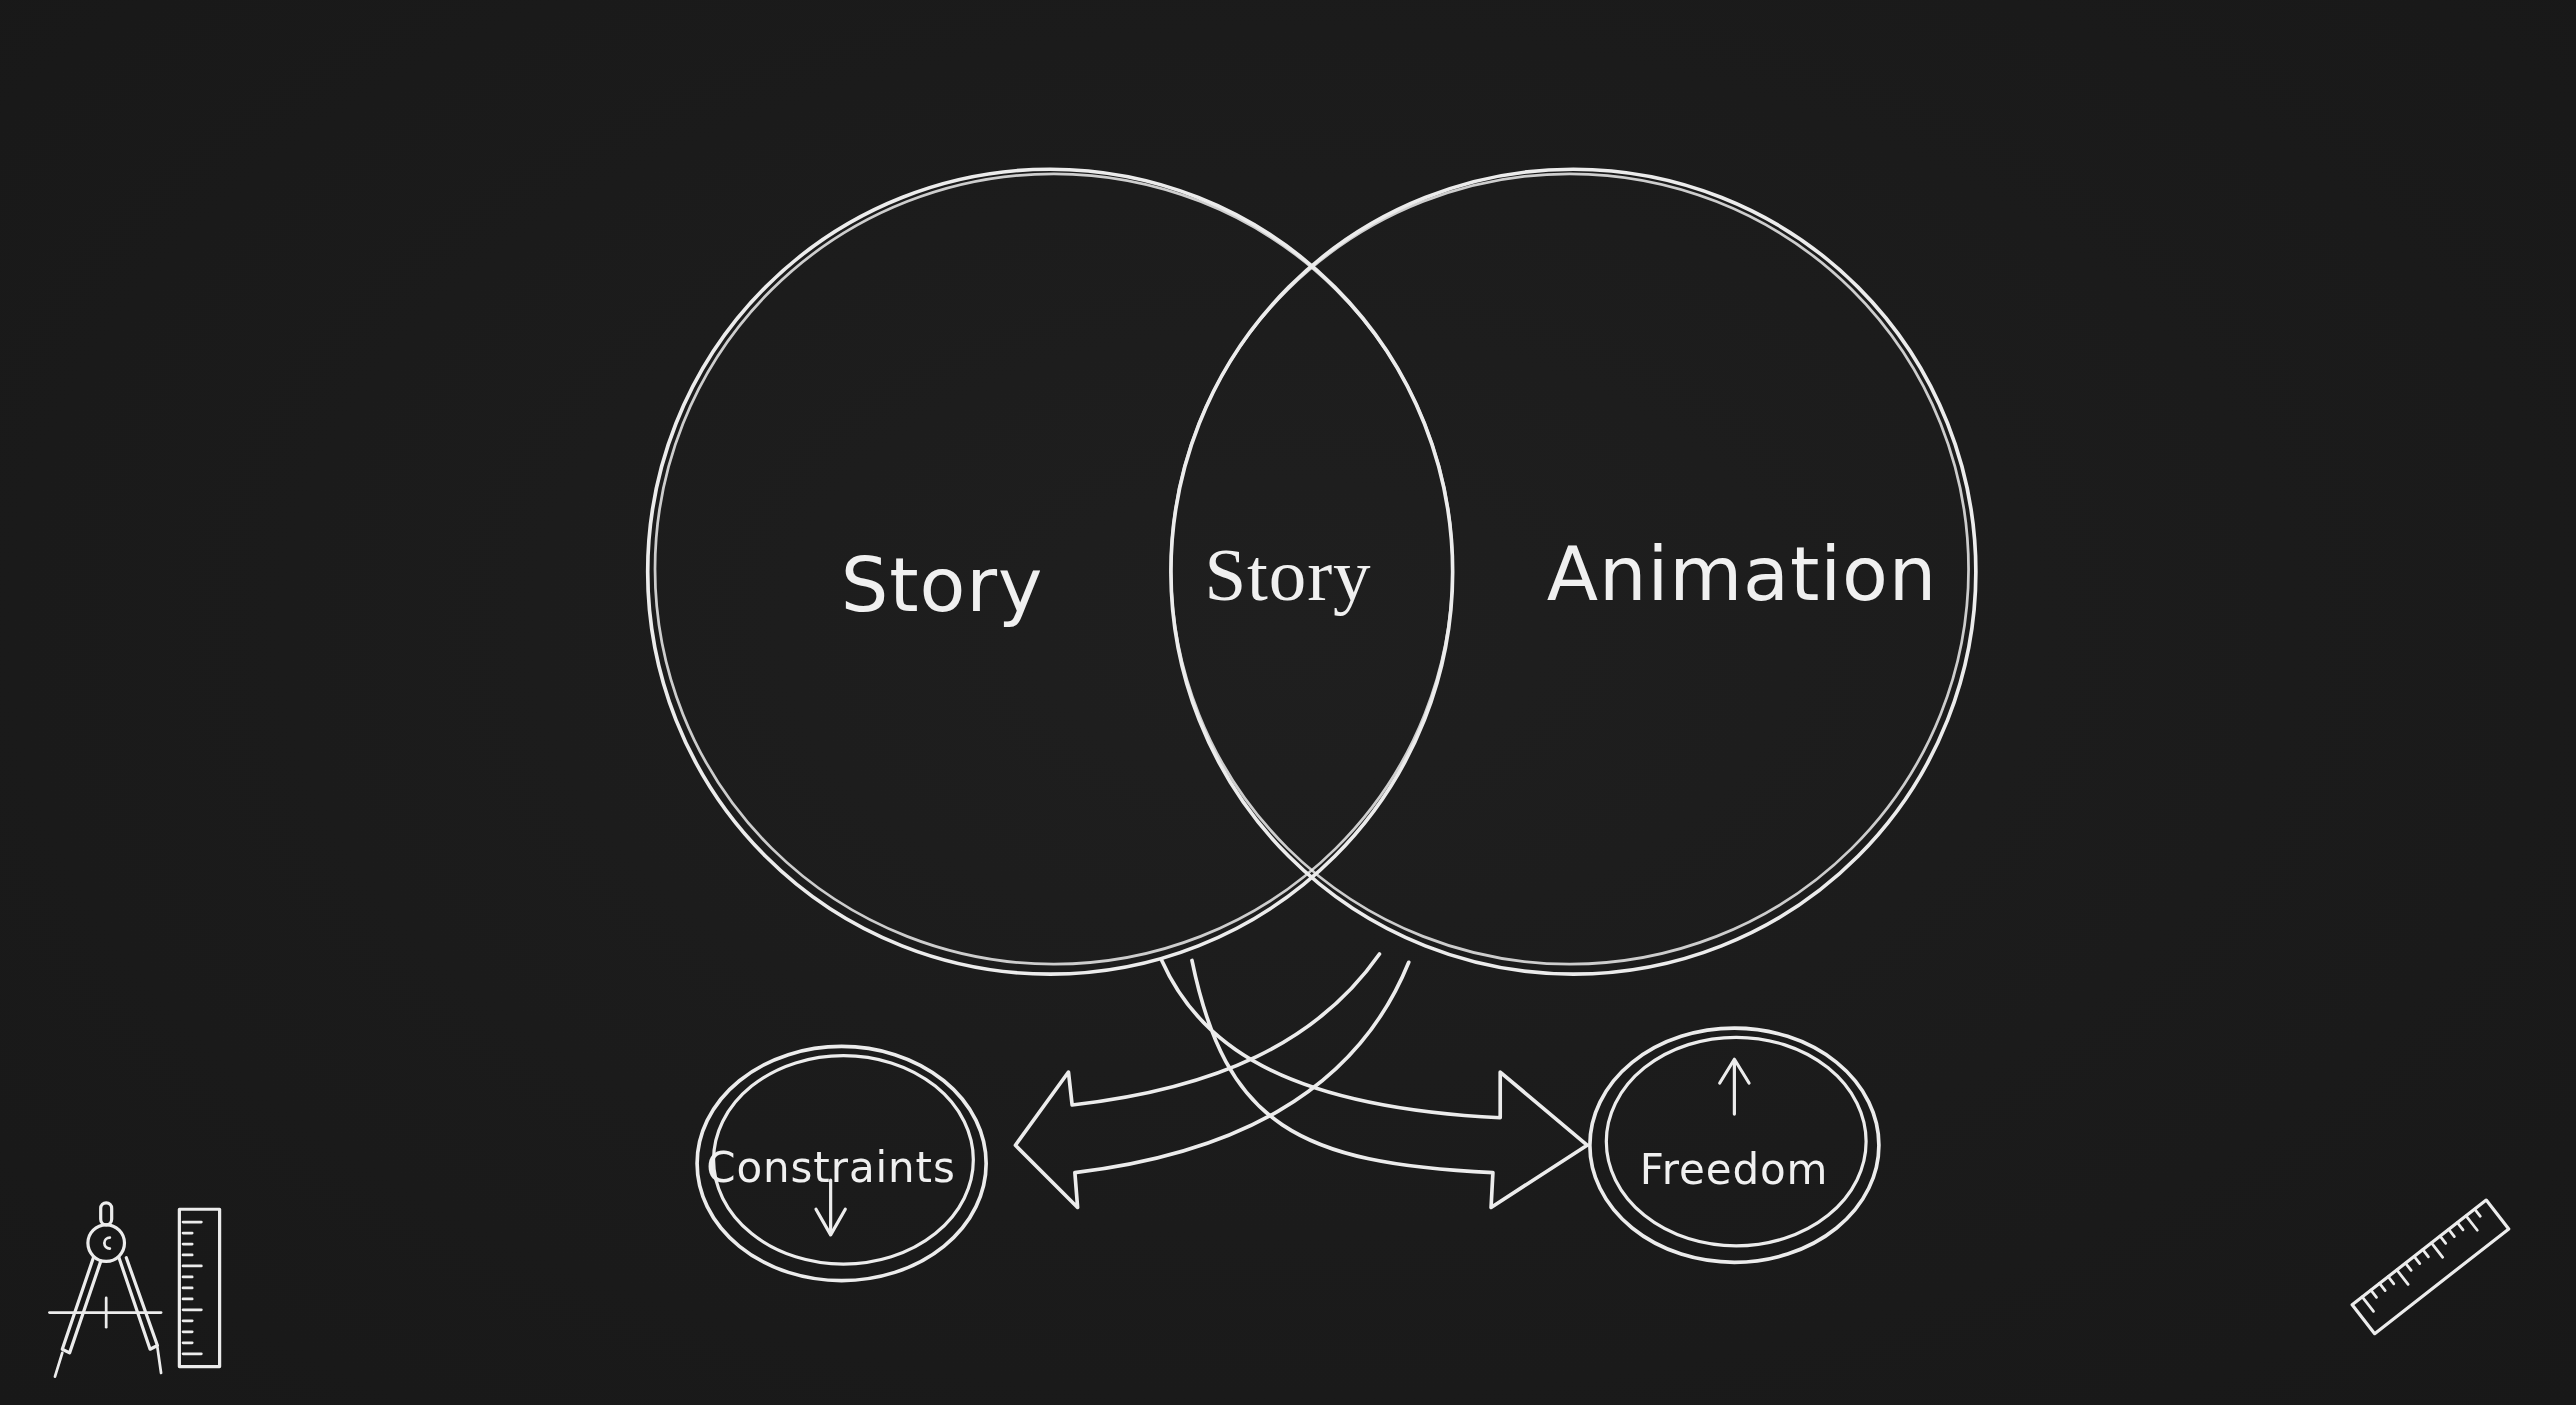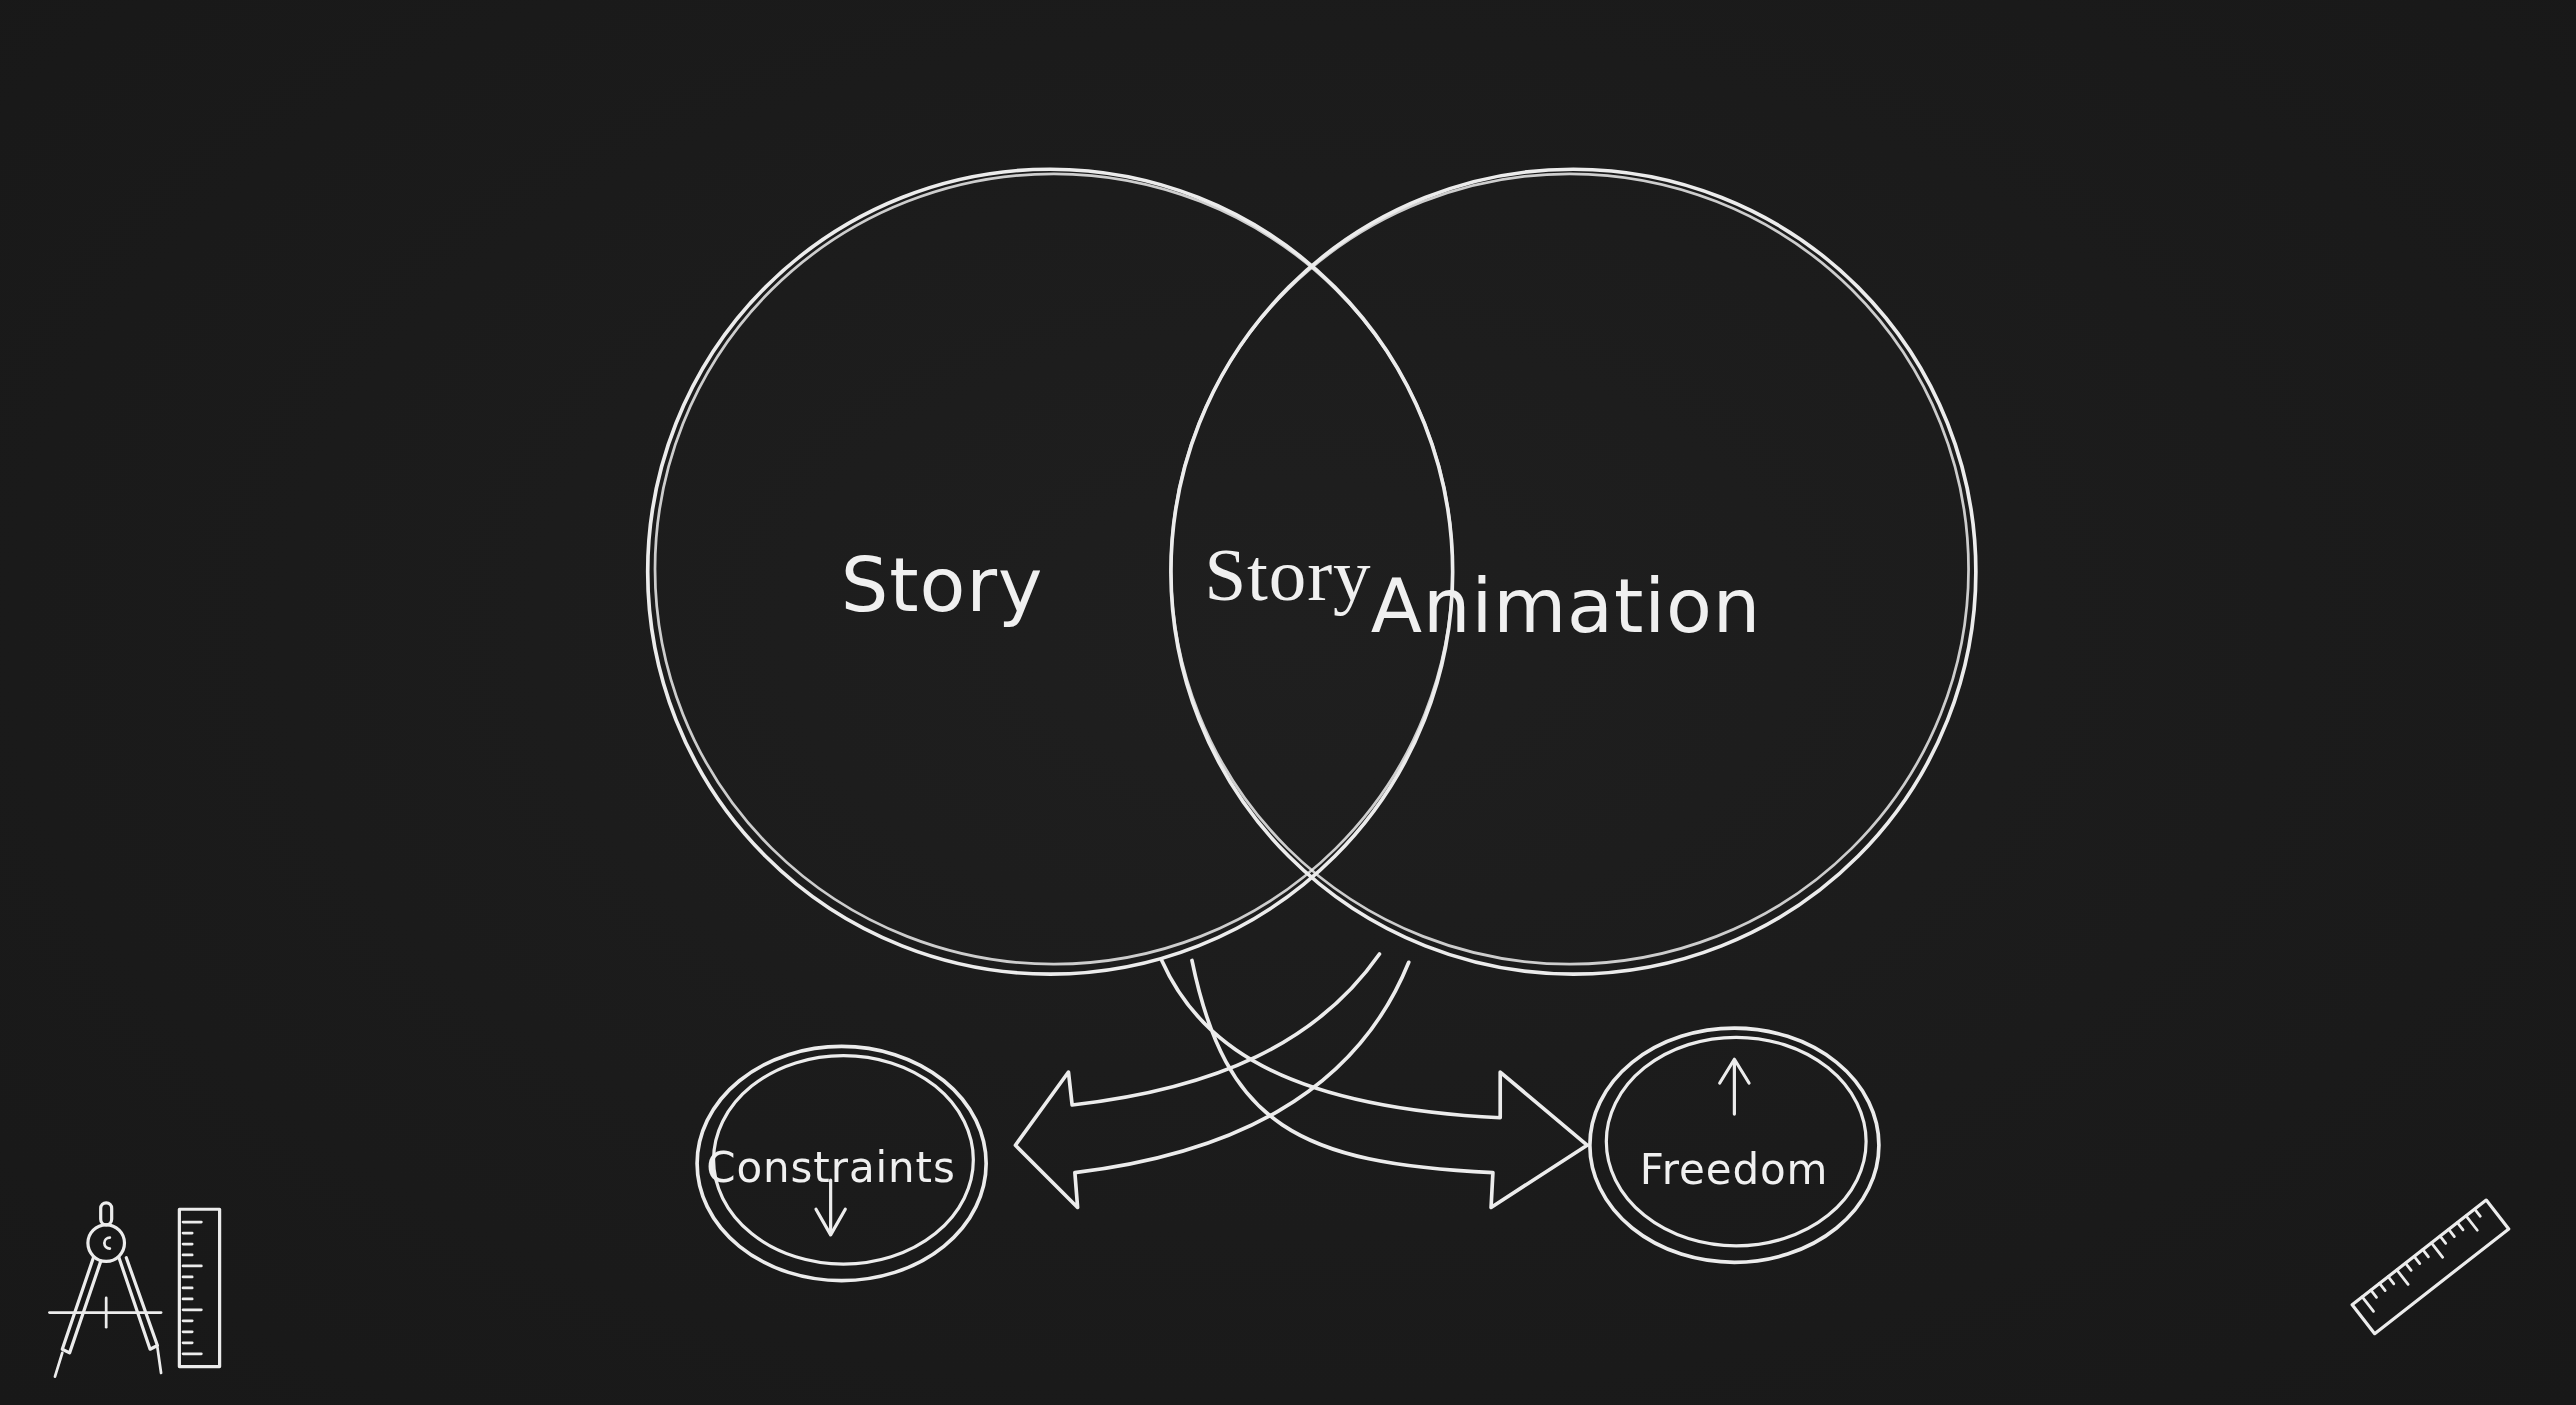--- a/index.html
+++ b/index.html
@@ -127,17 +127,17 @@
     <line class="chalk" x1="146" y1="-40" x2="146" y2="-30" stroke-width="3"></line>
     <line class="chalk" x1="158" y1="-40" x2="158" y2="-20" stroke-width="3"></line>
     <line class="chalk" x1="170" y1="-40" x2="170" y2="-30" stroke-width="3"></line>
   </g>
 </svg>
 
 <div class="label big" style="left:942px; top:585px;">
   <div>Story</div>
 </div>
 <div class="label big" style="left:1288px; top:574px;font-family:Liberation Serif, serif;">Story</div>
-<div class="label big" style="left:1566px; top:574px;margin-top:32px;">Animation</div>
+<div class="label big" style="left:1742px; top:574px;">Animation</div>
 
 <div class="label small" style="left:831px; top:1143px;">Constraints</div>
 <div class="label small" style="left:1734px; top:1145px;">Freedom</div>
 
 
 </body></html>

